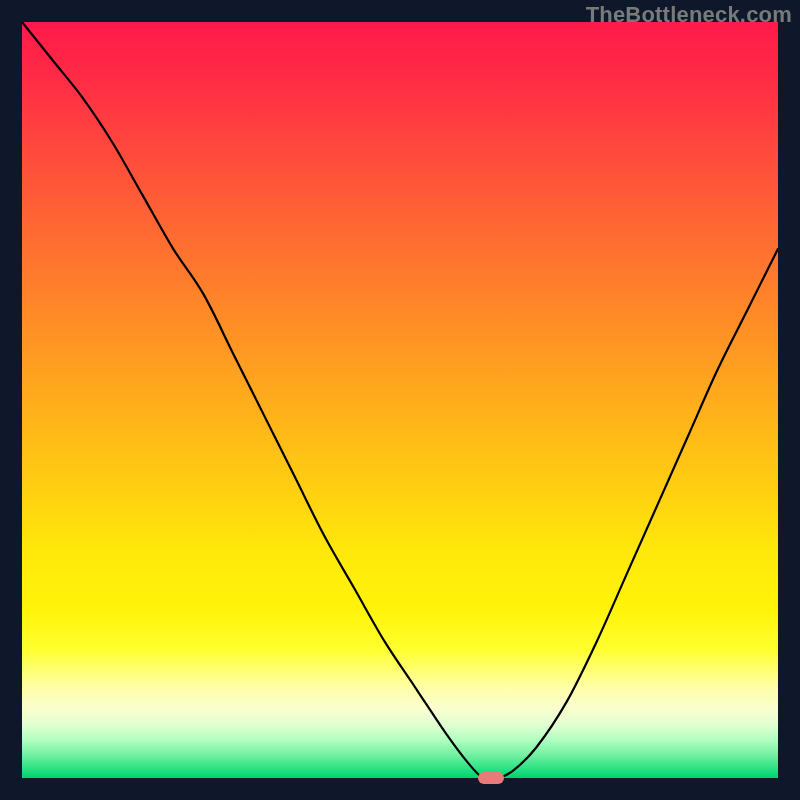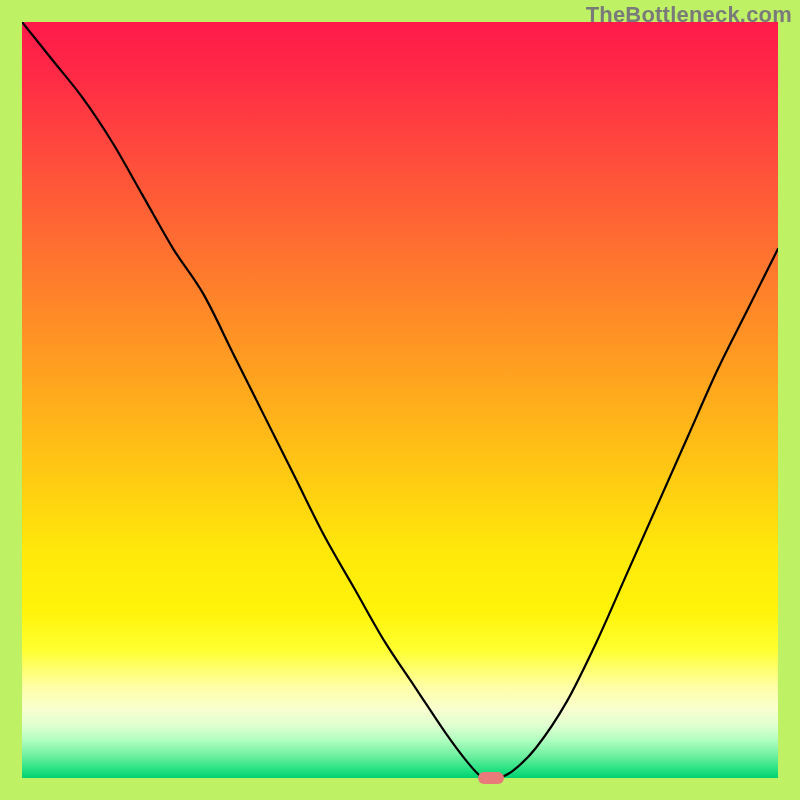--- a/index.html
+++ b/index.html
@@ -1,21 +1,21 @@
 <!DOCTYPE html>
 <html><head>
 <meta charset="utf-8">
 <style>
   * { margin: 0; padding: 0; box-sizing: border-box; }
   html, body { width: 800px; height: 800px; background: #000; overflow: hidden; }
   .frame {
     position: relative;
     width: 800px;
     height: 800px;
-    background: #bef264;
+    background: #0f172a;
   }
   .plot-area {
     position: absolute;
     left: 22px;
     top: 22px;
     width: 756px;
     height: 756px;
     background: linear-gradient(to bottom,
       #ff1a4a 0%,
       #ff2a46 7%,

